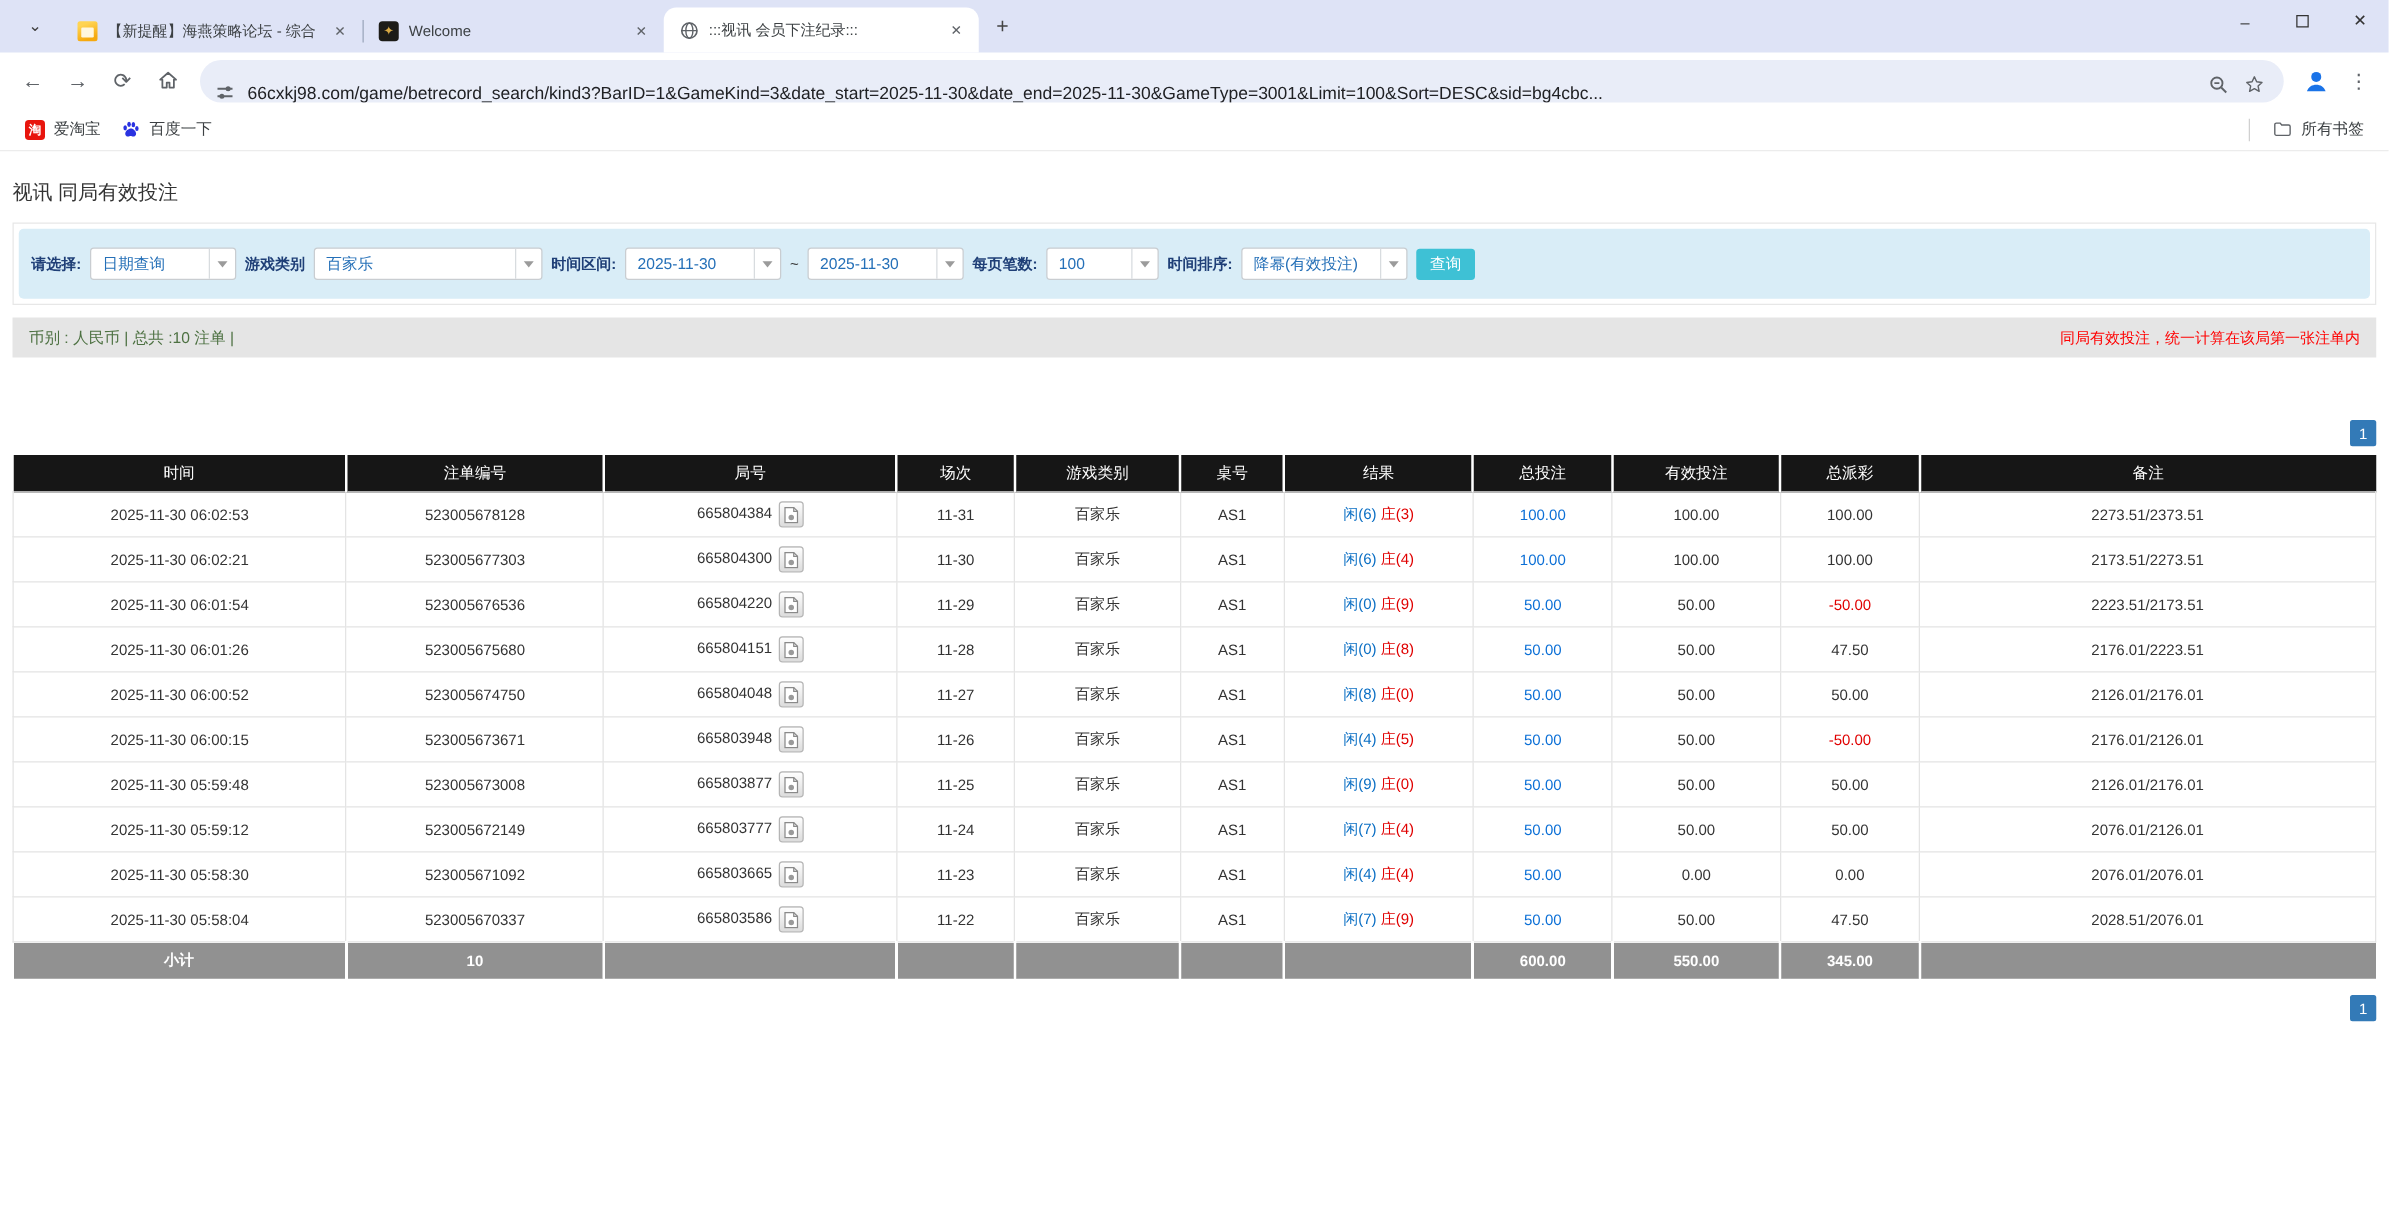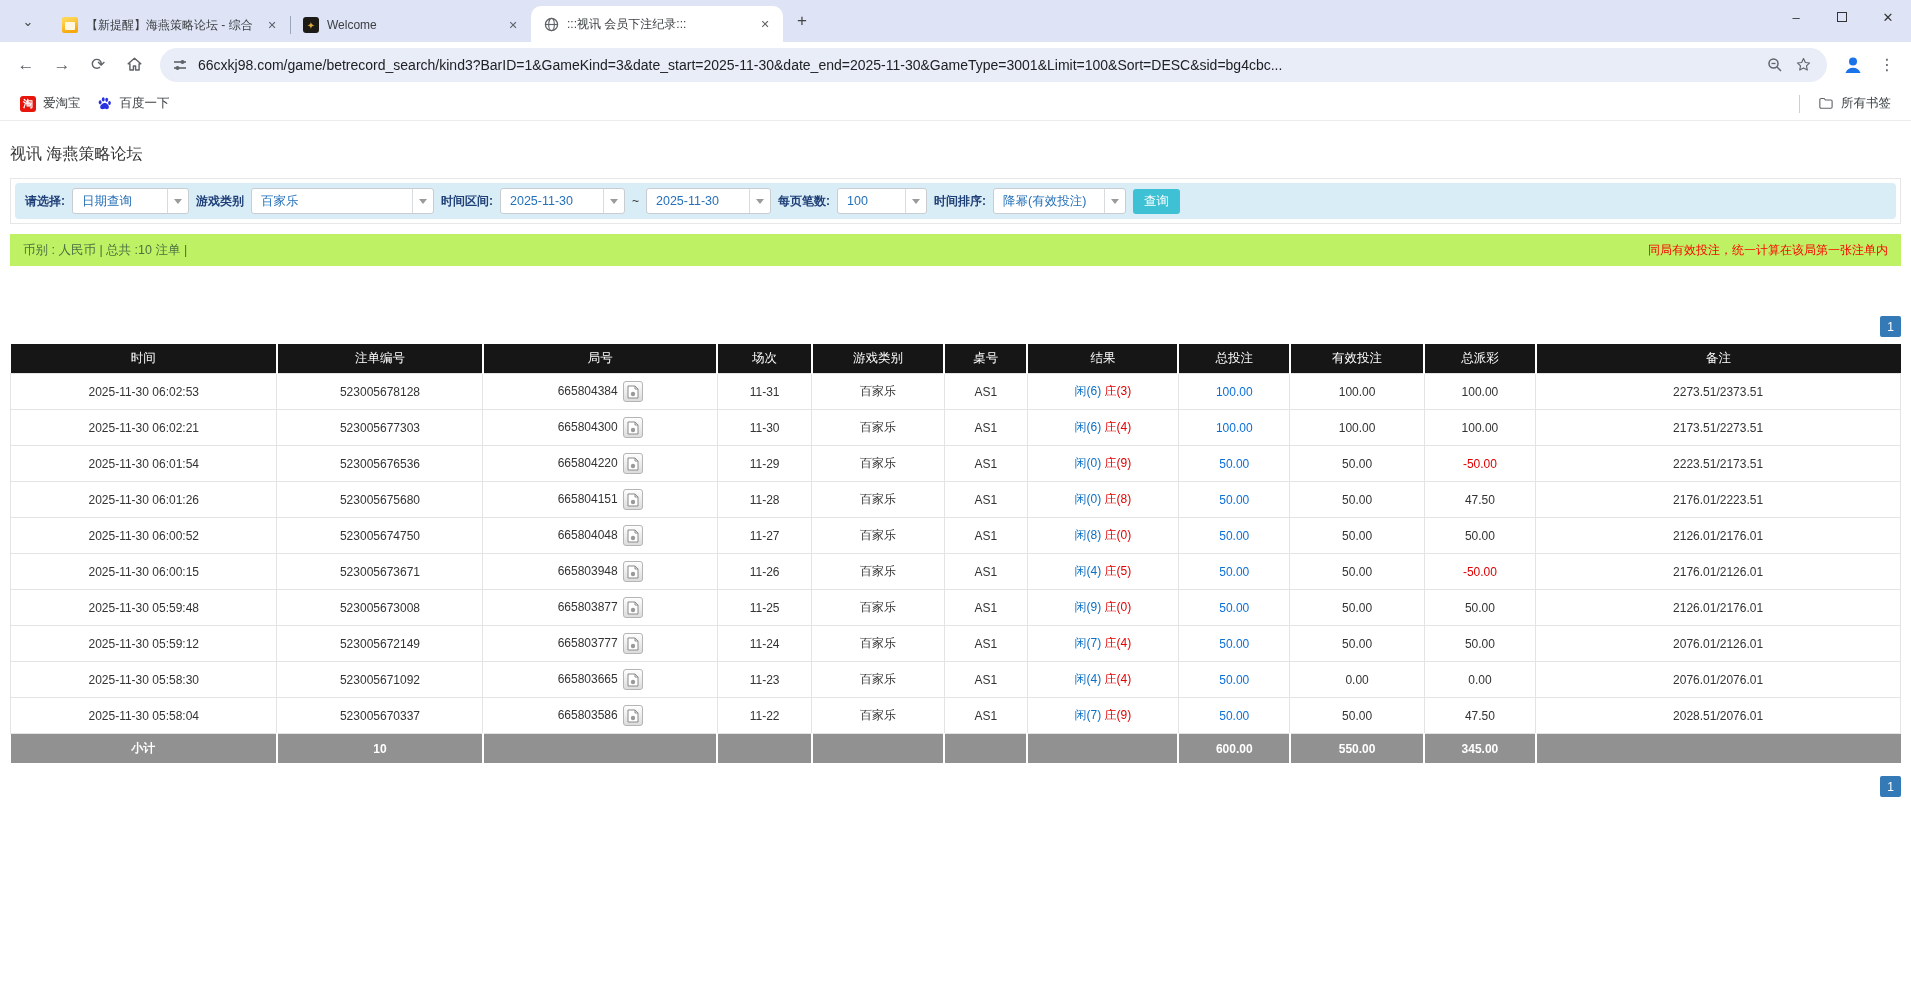--- a/index.html
+++ b/index.html
@@ -23,51 +23,51 @@
   .fav-dark { background:#1c1b17; border-radius:3px; color:#d8a944; font-size:10px; }
   .newtab { width:26px; height:26px; margin:0 0 8px 6px; display:flex; align-items:center; justify-content:center;
     font-size:17px; color:#444; border-radius:50%; }
   .wincontrols { position:absolute; right:0; top:0; height:34px; display:flex; align-items:center; }
   .winbtn { width:46px; height:34px; display:flex; align-items:center; justify-content:center; font-size:13px; color:#333; }
   .maxbox { width:10px; height:10px; border:1.5px solid #333; display:inline-block; }
 
   .toolbar { height:45px; background:#fff; display:flex; align-items:center; padding:0 10px; gap:4px; }
   .navbtn { width:32px; height:32px; display:flex; align-items:center; justify-content:center; font-size:17px;
     color:#5f6368; border-radius:50%; }
-  .omnibox { flex:1; height:34px; background:#e9edf8; border-radius:17px; display:flex; align-items:center;
+  .omnibox { flex:1; height:34px; background:#e9edf8; border-radius:17px; display:flex; align-items:flex-end;
     padding:0 10px 0 12px; margin:0 6px; min-width:0; }
   .siteinfo { color:#5f6368; margin-right:10px; display:flex; }
   .url { flex:1; font-size:14px; color:#202124; white-space:nowrap; overflow:hidden; }
   .omni-ic { width:28px; height:28px; display:flex; align-items:center; justify-content:center; color:#5f6368; font-size:15px; }
   .avatar { width:28px; height:28px; border-radius:50%; display:flex; align-items:center; justify-content:center; margin:0 2px; }
   .menu3 { width:28px; height:28px; display:flex; align-items:center; justify-content:center; color:#5f6368; font-size:16px; }
 
   .bookmarks { height:34px; background:#fff; display:flex; align-items:center; padding:0 12px; border-bottom:1px solid #ececec; }
   .bm-item { display:flex; align-items:center; gap:7px; font-size:12.5px; color:#3c4043; padding:4px 8px; border-radius:6px; }
   .bm-ic { width:16px; height:16px; border-radius:3px; display:flex; align-items:center; justify-content:center; }
   .bm-tao { background:#e8150d; color:#fff; font-size:10px; font-weight:bold; }
   .bm-spacer { flex:1; }
   .bm-div { width:1px; height:18px; background:#d0d0d0; margin:0 10px; }
 
   
   .content { padding:0 10px; }
   .page-title { margin-top:23px; font-size:16px; color:#333; font-weight:normal; }
 
   .filter-panel { margin-top:13px; border:1px solid #e7e7e7; background:#fff; padding:4px; }
-  .filter-bar { background:#d9edf7; border-radius:4px; height:36px; display:flex; align-items:center; padding:0 10px; gap:7px; }
+  .filter-bar { background:#d9edf7; border-radius:4px; height:56px; display:flex; align-items:center; padding:0 10px; gap:7px; }
   .flabel { font-size:12px; font-weight:bold; color:#1f3f77; white-space:nowrap; }
   .dd { display:flex; align-items:stretch; background:#fff; border:1px solid #c9cdd1; border-radius:3px; height:26px; cursor:pointer; }
   .dd .val { padding:0 9px; font-size:12.5px; color:#2570b8; display:flex; align-items:center; white-space:nowrap; flex:1; }
   .dd .arr { width:21px; border-left:1px solid #d8dcdf; display:flex; align-items:center; justify-content:center; }
   .dd .arr::after { content:""; border-left:4px solid transparent; border-right:4px solid transparent; border-top:5px solid #9b9b9b; }
   .tilde { font-size:12px; color:#333; }
   .btn-search { background:#3ec1d5; color:#fff; font-size:12.5px; border:none; border-radius:3px;
     height:25px; padding:0 11px; cursor:pointer; }
 
-  .summary-bar { margin-top:10px; height:32px; background:#bef264; display:flex; align-items:center;
+  .summary-bar { margin-top:10px; height:32px; background:#e5e5e5; display:flex; align-items:center;
     justify-content:space-between; padding:0 13px;text-align:right; }
   .summary-left { font-size:12.5px; color:#4d7142; }
   .summary-right { font-size:12px; color:#ff0000; }
 
   .pager-row { display:flex; justify-content:flex-end; }
   .pager-top { margin-top:50px; margin-bottom:7px; }
   .pager-bottom { margin-top:13px; }
   .page-btn { min-width:21px; height:21px; background:#337ab7; color:#fff; font-size:12px; display:flex;
     align-items:center; justify-content:center; border-radius:2px; cursor:pointer; }
 
@@ -192,21 +192,21 @@
     <span class="bm-ic">
       <svg width="16" height="16" viewBox="0 0 24 24">
           <path d="M3 6a2 2 0 012-2h5l2 2.5h9a2 2 0 012 2V18a2 2 0 01-2 2H5a2 2 0 01-2-2z" fill="none" stroke="#5f6368" stroke-width="1.8" transform="scale(0.92)"></path>
         </svg>
     </span>
     <span>所有书签</span>
   </div>
 </div>
 
 <div class="content">
-  <h1 class="page-title">视讯 海燕策略论坛</h1>
+  <h1 class="page-title">视讯 同局有效投注</h1>
 
   <div class="filter-panel">
     <div class="filter-bar">
       <span class="flabel">请选择:</span>
       <div class="dd" style="width:117px">
         <span class="val">日期查询</span>
         <span class="arr"></span>
       </div>
 
       <span class="flabel">游戏类别</span>

